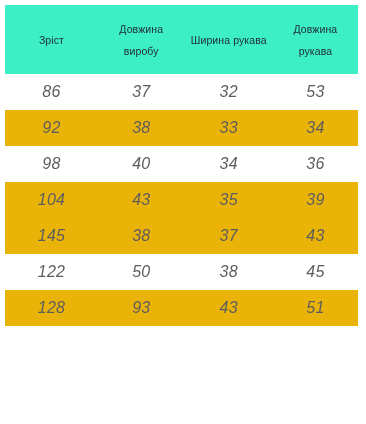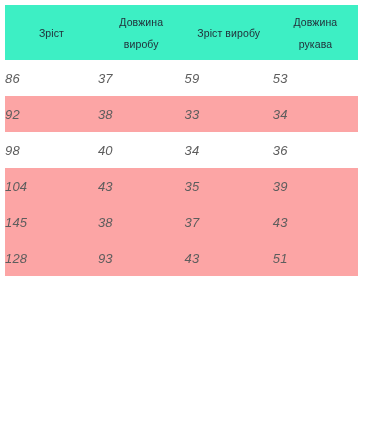--- a/index.html
+++ b/index.html
@@ -34,40 +34,41 @@
   }
 
   table.size-table thead th {
     background: #3defc4;
     color: #22303a;
     font-weight: 400;
     font-size: 10.5px;
     line-height: 22px;
     text-align: center;
     vertical-align: middle;
-    height: 55px;
+    height: 69px;
     padding: 0 6px;
     border: 0;
     letter-spacing: 0.1px;
   }
 
   table.size-table th .hdr-label {
     display: block;
   }
 
   table.size-table tbody tr {
     height: 36px;
   }
   table.size-table tbody tr.row-odd  { background: #ffffff; }
-  table.size-table tbody tr.row-even { background: #fca5a5; }
+  table.size-table tbody tr.row-even { background: #eab308; }
 
   table.size-table tbody td {
     color: #5d5d5d;
-    font-size: 13px;
+    font-size: 16px;
     font-style: italic;
+    text-align: center;
     vertical-align: middle;
     height: 36px;
     padding: 0;
     border: 0;
     letter-spacing: 0.2px;
   }
 
   .col-1 { width: 26.5%; }
   .col-2 { width: 24.5%; }
   .col-3 { width: 25%;   }
@@ -81,33 +82,33 @@
     <thead>
       <tr>
         <th class="col-1">
           <span class="hdr-label">Зріст</span>
         </th>
         <th class="col-2">
           <span class="hdr-label">Довжина</span>
           <span class="hdr-label">виробу</span>
         </th>
         <th class="col-3">
-          <span class="hdr-label">Зріст виробу</span>
+          <span class="hdr-label">Ширина рукава</span>
         </th>
         <th class="col-4">
           <span class="hdr-label">Довжина</span>
           <span class="hdr-label">рукава</span>
         </th>
       </tr>
     </thead>
     <tbody>
       <tr class="row-odd">
         <td>86</td>
         <td>37</td>
-        <td>59</td>
+        <td>32</td>
         <td>53</td>
       </tr>
       <tr class="row-even">
         <td>92</td>
         <td>38</td>
         <td>33</td>
         <td>34</td>
       </tr>
       <tr class="row-odd">
         <td>98</td>
@@ -120,20 +121,26 @@
         <td>43</td>
         <td>35</td>
         <td>39</td>
       </tr>
       <tr class="row-even">
         <td>145</td>
         <td>38</td>
         <td>37</td>
         <td>43</td>
       </tr>
+      <tr class="row-odd">
+        <td>122</td>
+        <td>50</td>
+        <td>38</td>
+        <td>45</td>
+      </tr>
       <tr class="row-even">
         <td>128</td>
         <td>93</td>
         <td>43</td>
         <td>51</td>
       </tr>
     </tbody>
   </table>
 </div>
 

